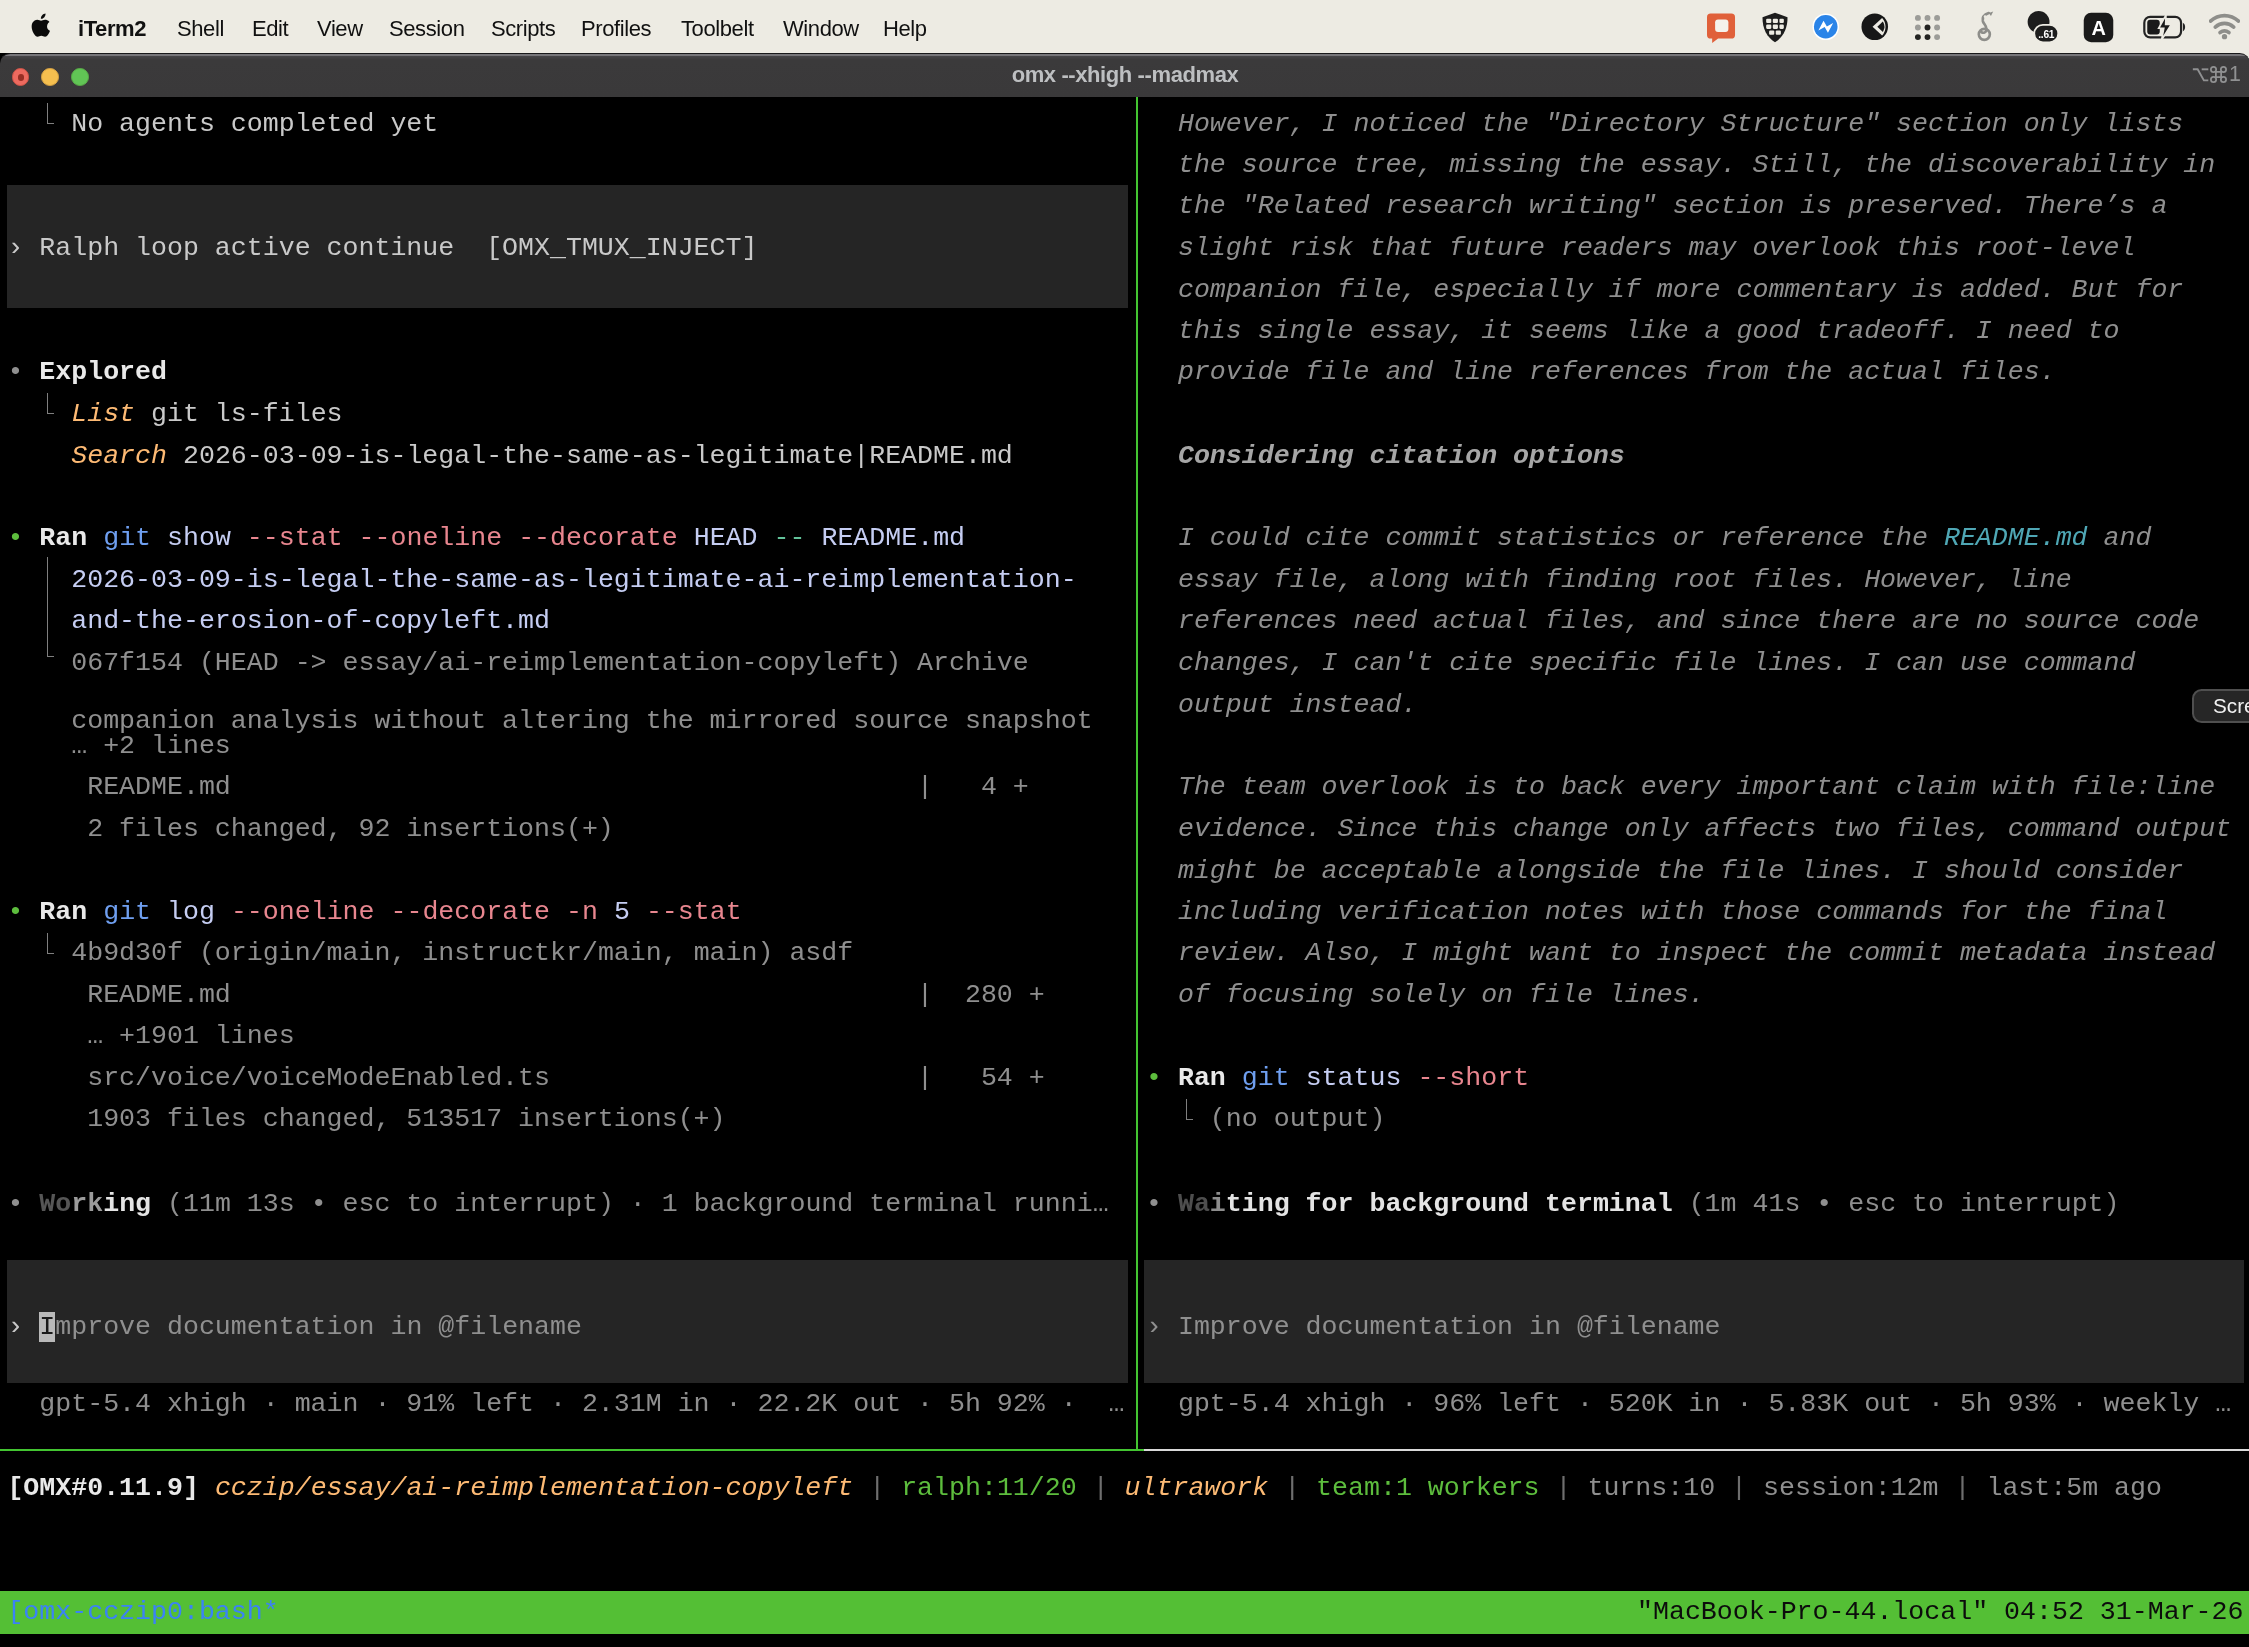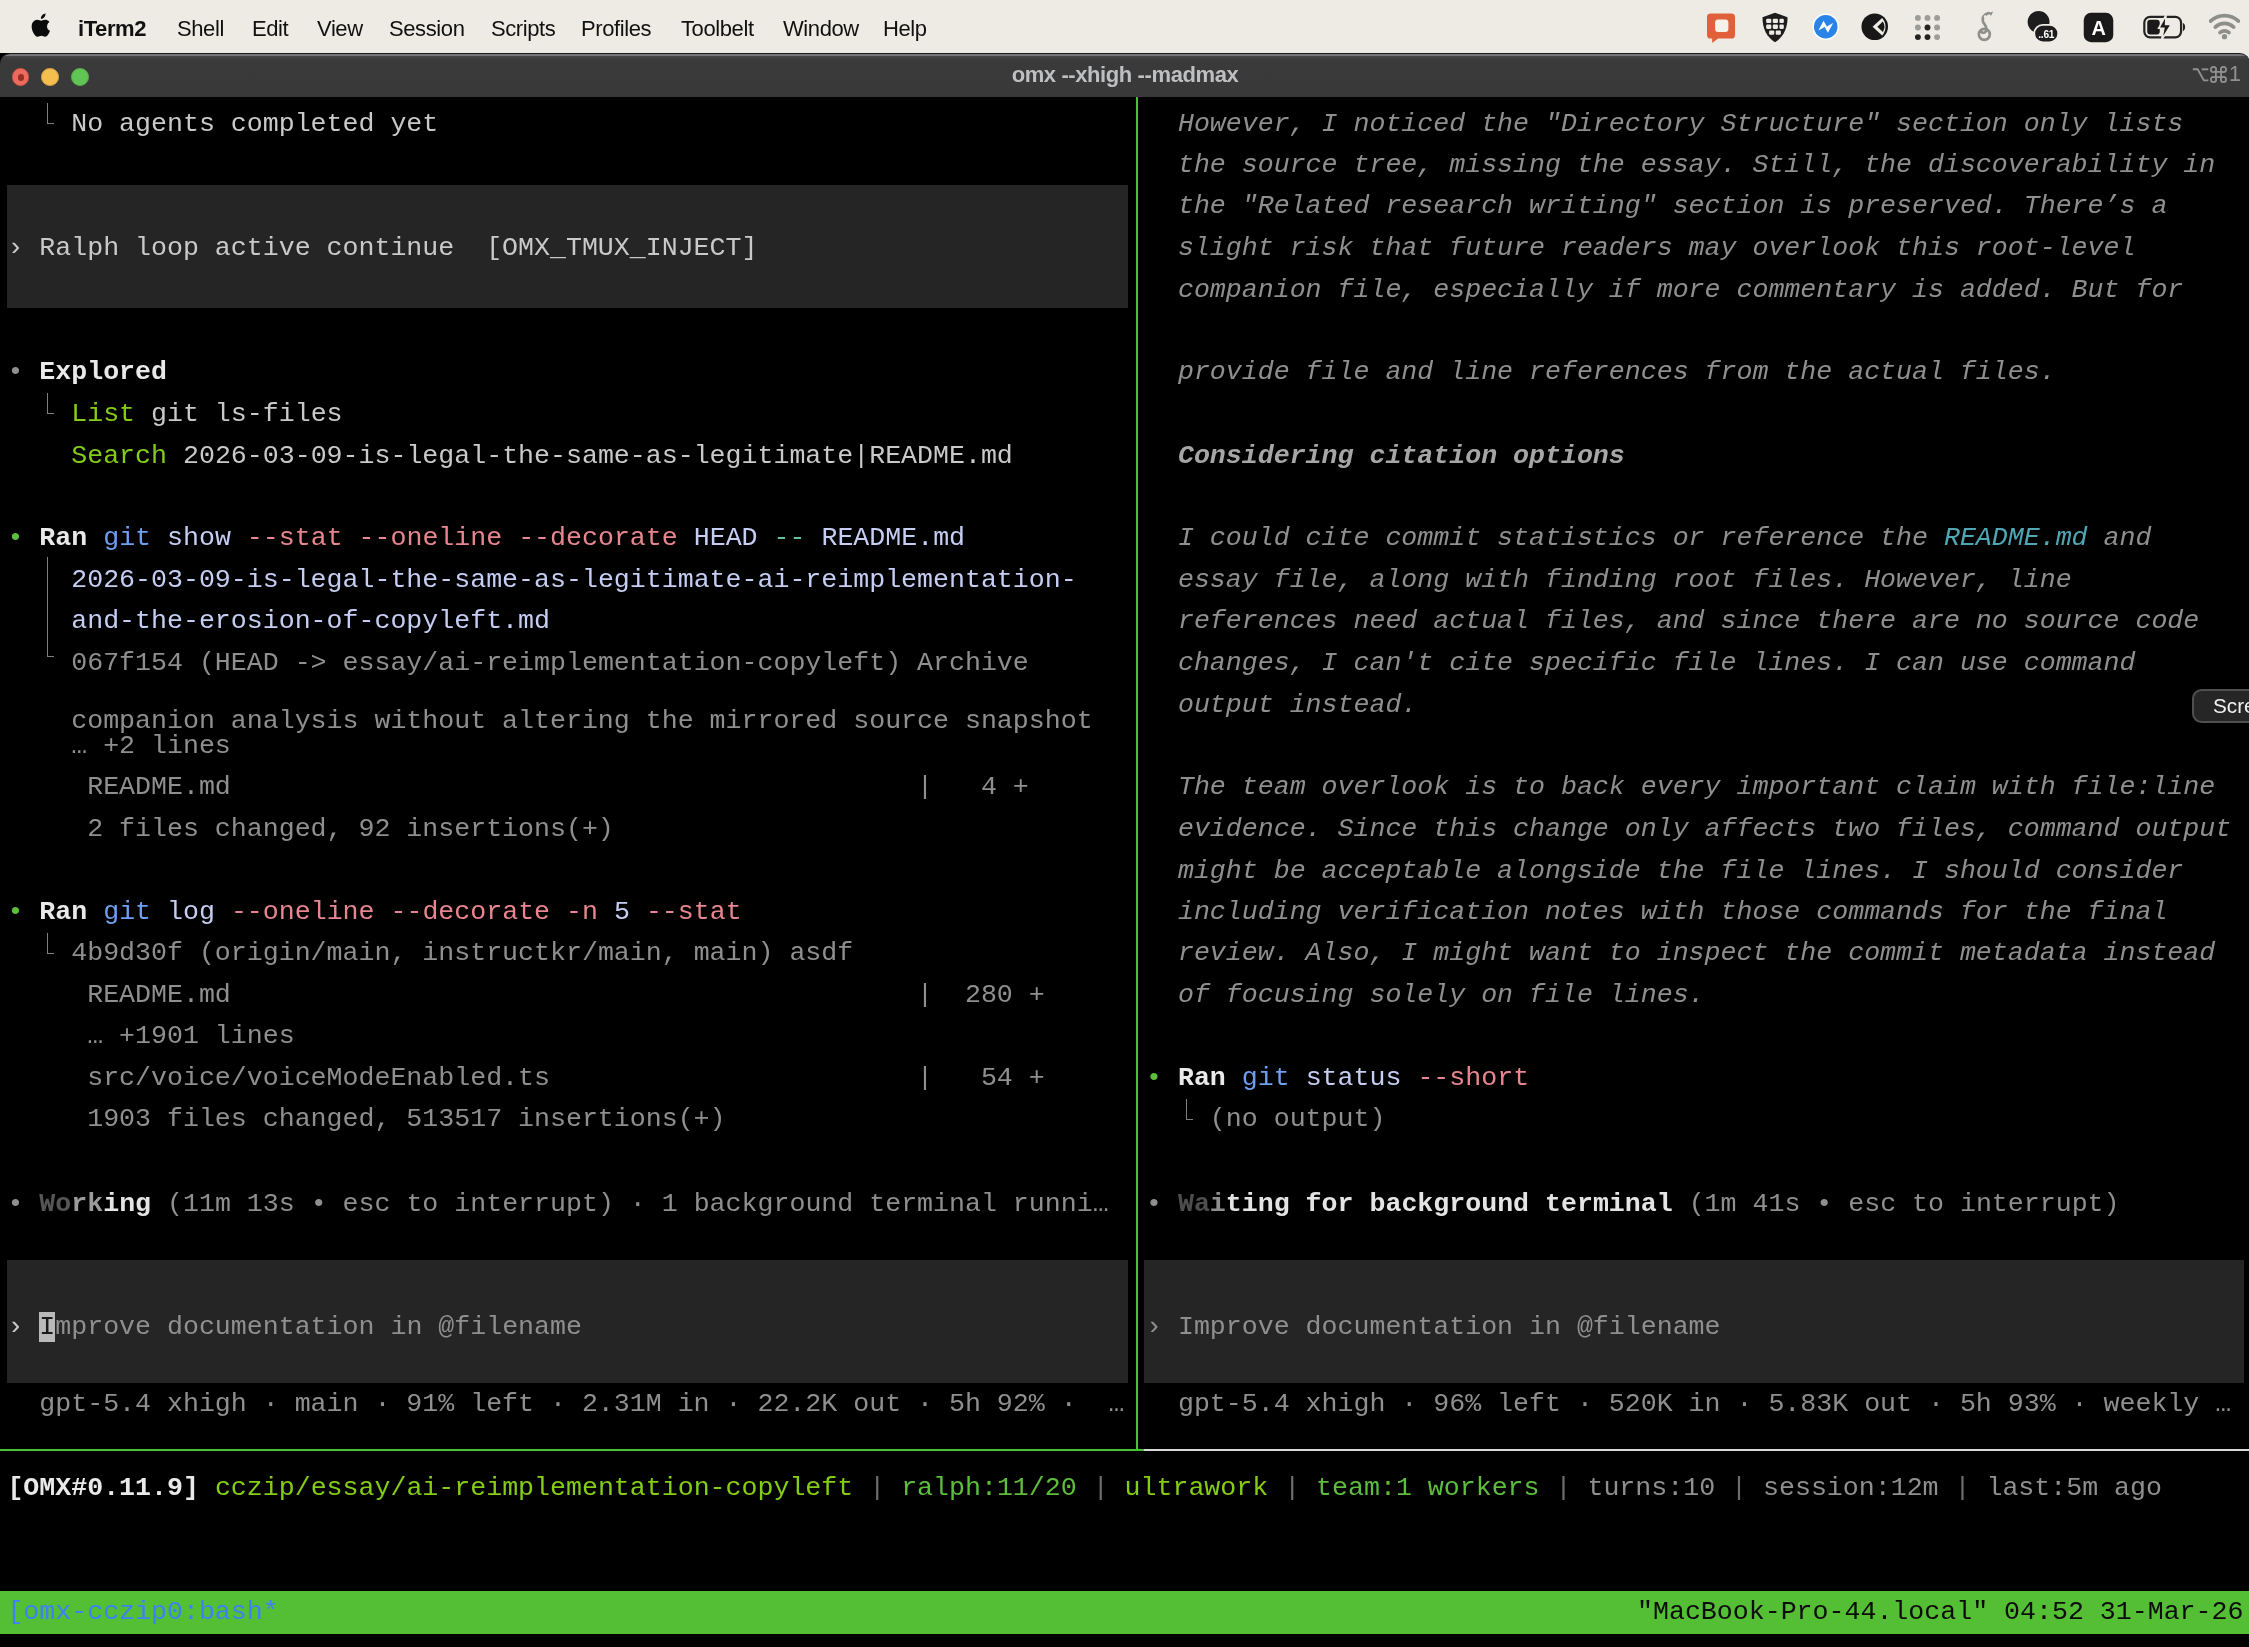--- a/index.html
+++ b/index.html
@@ -21,21 +21,21 @@
             text-align:center; font-family:"Liberation Sans", sans-serif;
             font-weight:bold; font-size:22px; letter-spacing:-0.4px;
             line-height:43px; color:#bdbfc1; }
   
   .ln { position:absolute; left:7.4px; white-space:pre; font-size:26.6px;
         line-height:42px; height:42px; color:#c9c9c9; }
   .rp { left:1146px; }
   .g  { color:#8f8f8f; }
   .gd { color:#6e6e6e; }
   .t  { color:#c9c9c9; }
-  .cy { color:#84cc16; }
+  .cy { color:#fdba74;font-style:italic; }
   .bl { color:#6f9ff0; }
   .lv { color:#c5cdf2; }
   .sm { color:#e8868f; }
   .tg { color:#62c29a; }
   .gn { color:#5dbd3d; }
   .w  { color:#e9e9e9; font-weight:bold; }
   .it { font-style:italic; color:#8f8f8f; }
   .box { position:absolute; background:#252525; }
   .cur { background:#b9b9b9; color:#1a1a1a; }
   .cnr { position:absolute; width:7.4px; height:21.4px;
@@ -183,20 +183,21 @@
 
   <div class="box" style="left:7.4px;top:1260px;width:1121px;height:123px"></div>
   <div class="ln" style="top:1306px"><span class="t">› </span><span class="cur">I</span><span class="g">mprove documentation in @filename</span></div>
   <div class="ln" style="top:1383px"><span class="g">  gpt-5.4 xhigh · main · 91% left · 2.31M in · 22.2K out · 5h 92% ·  …</span></div>
 
   <div class="ln rp" style="top:103px"><span class="it">  However, I noticed the "Directory Structure" section only lists</span></div>
   <div class="ln rp" style="top:144px"><span class="it">  the source tree, missing the essay. Still, the discoverability in</span></div>
   <div class="ln rp" style="top:185px"><span class="it">  the "Related research writing" section is preserved. There’s a</span></div>
   <div class="ln rp" style="top:227px"><span class="it">  slight risk that future readers may overlook this root-level</span></div>
   <div class="ln rp" style="top:269px"><span class="it">  companion file, especially if more commentary is added. But for</span></div>
+  <div class="ln rp" style="top:310px"><span class="it">  this single essay, it seems like a good tradeoff. I need to</span></div>
   <div class="ln rp" style="top:351px"><span class="it">  provide file and line references from the actual files.</span></div>
   <div class="ln rp" style="top:435px"><span class="it" style="font-weight:bold;color:#a6a6a6">  Considering citation options</span></div>
   <div class="ln rp" style="top:517px"><span class="it">  I could cite commit statistics or reference the </span><span class="it" style="color:#4fa7b5">README.md</span><span class="it"> and</span></div>
   <div class="ln rp" style="top:559px"><span class="it">  essay file, along with finding root files. However, line</span></div>
   <div class="ln rp" style="top:600px"><span class="it">  references need actual files, and since there are no source code</span></div>
   <div class="ln rp" style="top:642px"><span class="it">  changes, I can't cite specific file lines. I can use command</span></div>
   <div class="ln rp" style="top:684px"><span class="it">  output instead.</span></div>
   <div class="ln rp" style="top:766px"><span class="it">  The team overlook is to back every important claim with file:line</span></div>
   <div class="ln rp" style="top:808px"><span class="it">  evidence. Since this change only affects two files, command output</span></div>
   <div class="ln rp" style="top:850px"><span class="it">  might be acceptable alongside the file lines. I should consider</span></div>

